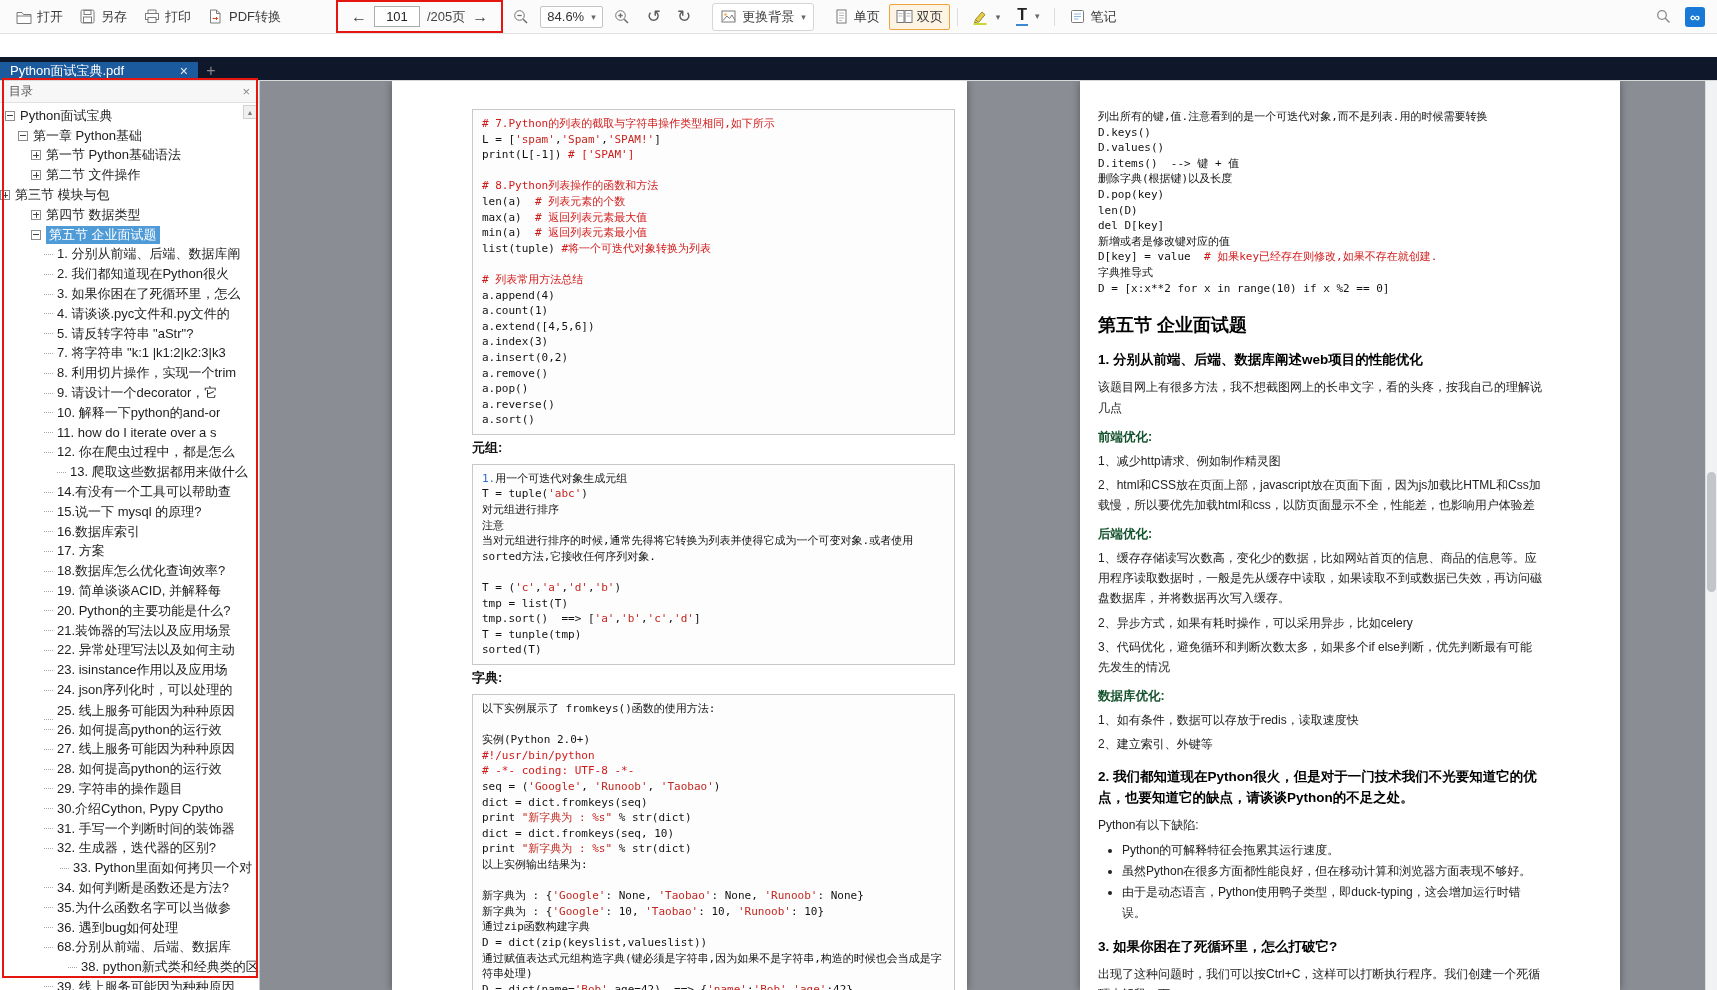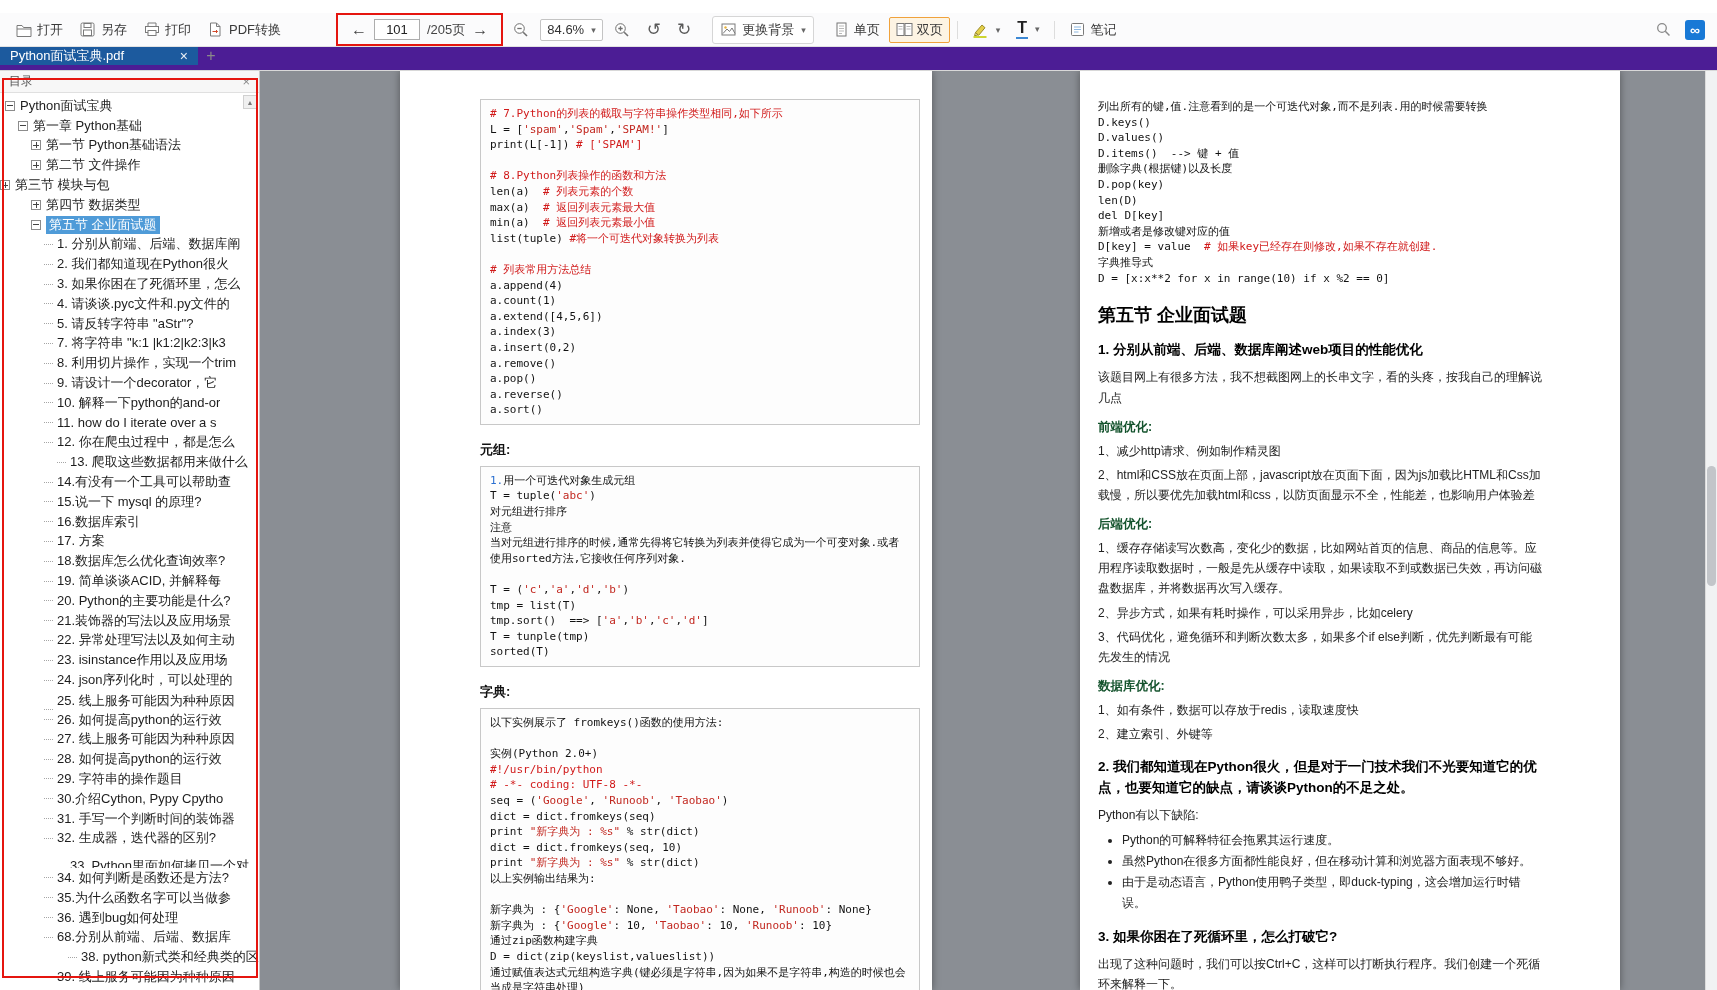--- a/index.html
+++ b/index.html
@@ -2,21 +2,21 @@
 <html><head>
 <meta charset="utf-8">
 <style>
   *{margin:0;padding:0;box-sizing:border-box;}
   html,body{width:1717px;height:990px;overflow:hidden;background:#fff;
     font-family:"Liberation Sans","DejaVu Sans",sans-serif;font-size:13px;color:#333;}
   .app{position:relative;width:1717px;height:990px;display:flex;flex-direction:column;}
 
   
   .toolbar{flex:0 0 34px;display:flex;align-items:center;background:#fbfbfc;
-    border-bottom:1px solid #e2e2e2;padding:0 8px;gap:2px;position:relative;margin-top:13px;}
+    border-bottom:1px solid #e2e2e2;padding:0 8px;gap:2px;position:relative;}
   .tbtn{display:flex;align-items:center;gap:5px;padding:4px 7px;border-radius:3px;
     cursor:pointer;color:#3a3a3a;white-space:nowrap;}
   .tbtn.bordered{border:1px solid #d6d6d6;background:#fff;}
   .icon16{width:17px;height:17px;display:inline-flex;align-items:center;justify-content:center;}
   .caret{font-size:9px;color:#666;margin-left:2px;}
   .tool-glyph{font-size:17px;color:#5a5a5a;padding:0 7px;cursor:pointer;line-height:1;}
   .nav-box{display:flex;align-items:center;gap:7px;border:2px solid #e5150f;
     padding:0 13px;margin-left:46px;height:33px;}
   .arrow-btn{font-size:16px;color:#444;cursor:pointer;line-height:1;}
   .page-input{width:46px;height:21px;border:1px solid #adadad;text-align:center;
@@ -29,21 +29,21 @@
   .viewbtn.active{border-color:#f0a23c;background:#fdf4e3;}
   .sep{width:1px;height:18px;background:#ddd;margin:0 5px;}
   .spacer{flex:1;}
   .texttool{font-weight:bold;font-size:16px;color:#222;border-bottom:2px solid #3c88d4;
     line-height:1.05;padding:0 1px;}
   .badge-link{width:20px;height:20px;background:#1879d6;border-radius:3px;color:#fff;
     display:flex;align-items:center;justify-content:center;font-size:14px;font-weight:bold;
     cursor:pointer;margin:0 4px;}
 
   
-  .tabbar{flex:0 0 24px;background:#4c1d95;display:flex;align-items:flex-start;border-bottom:1px solid #d8d8d8;}
+  .tabbar{flex:0 0 24px;background:#0f172a;display:flex;align-items:flex-end;border-bottom:1px solid #d8d8d8;margin-top:23px;}
   .tab{display:flex;align-items:center;gap:8px;background:#1c5a9e;color:#fff;
     padding:0 10px;width:198px;font-size:13px;cursor:pointer;}
   .tab-label{flex:1;overflow:hidden;white-space:nowrap;}
   .tab-close{font-size:14px;opacity:.9;cursor:pointer;}
   .tab-add{display:flex;align-items:center;justify-content:center;width:26px;color:#8a8a8a;
     font-size:16px;cursor:pointer;}
 
   
   .body-row{flex:1;display:flex;min-height:0;}
   .sidebar{flex:0 0 260px;display:flex;flex-direction:column;border-right:1px solid #c9c9c9;
@@ -59,32 +59,32 @@
   .expander::before{content:"";position:absolute;left:1px;right:1px;top:3.5px;height:1px;background:#444;}
   .expander.plus::after{content:"";position:absolute;top:1px;bottom:1px;left:3.5px;width:1px;background:#444;}
   .leaf-dash{flex:0 0 9px;border-top:1px dotted #a5a5a5;margin-right:4px;}
   .tree-scroll-up{position:absolute;top:2px;right:2px;width:14px;height:14px;background:#f0f0f0;
     border:1px solid #d0d0d0;color:#777;font-size:7px;display:flex;align-items:center;
     justify-content:center;cursor:pointer;z-index:5;}
 
   
   .content{flex:1;position:relative;background:#8a8e94;min-width:0;overflow:hidden;}
   .page{position:absolute;top:0;bottom:0;background:#fff;box-shadow:0 0 8px rgba(0,0,0,.4);overflow:hidden;}
-  .page-left{left:140px;width:532px;padding:28px 12px 0 80px;}
+  .page-left{left:132px;width:575px;padding:28px 12px 0 80px;}
   .page-right{left:820px;width:540px;padding:28px 78px 0 18px;}
 
   .codeblock{font-family:"DejaVu Sans Mono","Liberation Mono",monospace;font-size:11px;
     line-height:15.6px;color:#111;}
   .codeblock.boxed{border:1px solid #c8c8c8;background:#fdfdfd;padding:6px 9px;margin-bottom:2px;}
   .code-line{white-space:pre-wrap;}
   .seg-c{color:#111;}
   .seg-m{color:#d11a1a;}
   .seg-s{color:#c2271f;}
   .seg-b{color:#2a6fd0;}
-  .blk-label{font-weight:bold;font-size:13px;margin:16px 0 7px;color:#111;}
+  .blk-label{font-weight:bold;font-size:13px;margin:4px 0 7px;color:#111;}
   .blk-h1{font-weight:bold;font-size:18px;color:#000;margin:17px 0 10px;}
   .blk-h2{font-weight:bold;font-size:13.5px;color:#000;margin:13px 0 7px;line-height:1.5;}
   .blk-h3{font-weight:bold;font-size:12.5px;color:#14532d;margin:11px 0 5px;}
   .blk-p{font-size:12px;line-height:1.68;color:#222;margin:4px 0;}
   .bullets{margin:5px 0 5px 24px;font-size:12px;line-height:1.75;color:#222;}
 
   .v-scrollbar{position:absolute;top:0;right:0;bottom:0;width:12px;background:#f1f2f3;
     border-left:1px solid #dcdcdc;}
   .v-thumb{position:absolute;left:1px;right:1px;top:43%;height:120px;background:#c2c5c9;border-radius:6px;}
 
@@ -417,21 +417,21 @@
             <span class="tree-label">30.介绍Cython, Pypy Cpytho</span>
           </div>
           <div class="tree-item" style="padding-left: 44px;">
             <span class="leaf-dash"></span>
             <span class="tree-label">31. 手写一个判断时间的装饰器</span>
           </div>
           <div class="tree-item" style="padding-left: 44px;">
             <span class="leaf-dash"></span>
             <span class="tree-label">32. 生成器，迭代器的区别?</span>
           </div>
-          <div class="tree-item" style="padding-left: 60px; flex-direction: column;">
+          <div class="tree-item" style="padding-left: 60px;">
             <span class="leaf-dash"></span>
             <span class="tree-label">33. Python里面如何拷贝一个对</span>
           </div>
           <div class="tree-item" style="padding-left: 44px;">
             <span class="leaf-dash"></span>
             <span class="tree-label">34. 如何判断是函数还是方法?</span>
           </div>
           <div class="tree-item" style="padding-left: 44px;">
             <span class="leaf-dash"></span>
             <span class="tree-label">35.为什么函数名字可以当做参</span>

